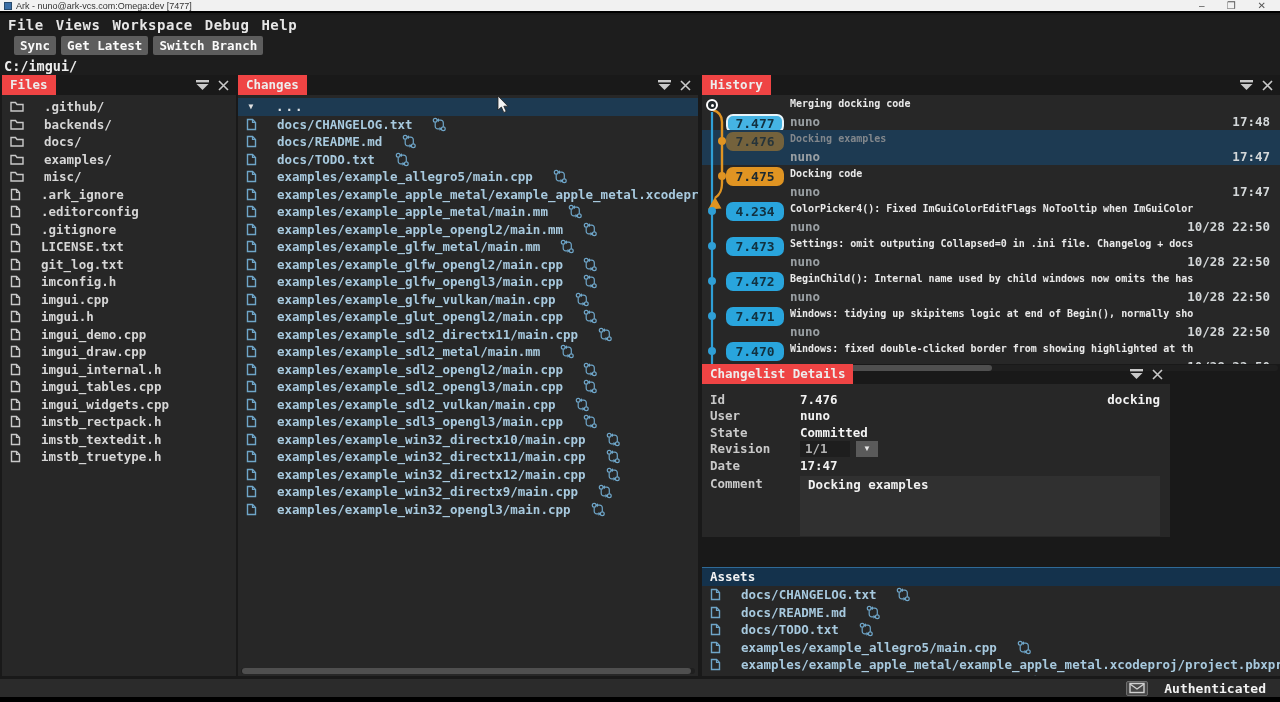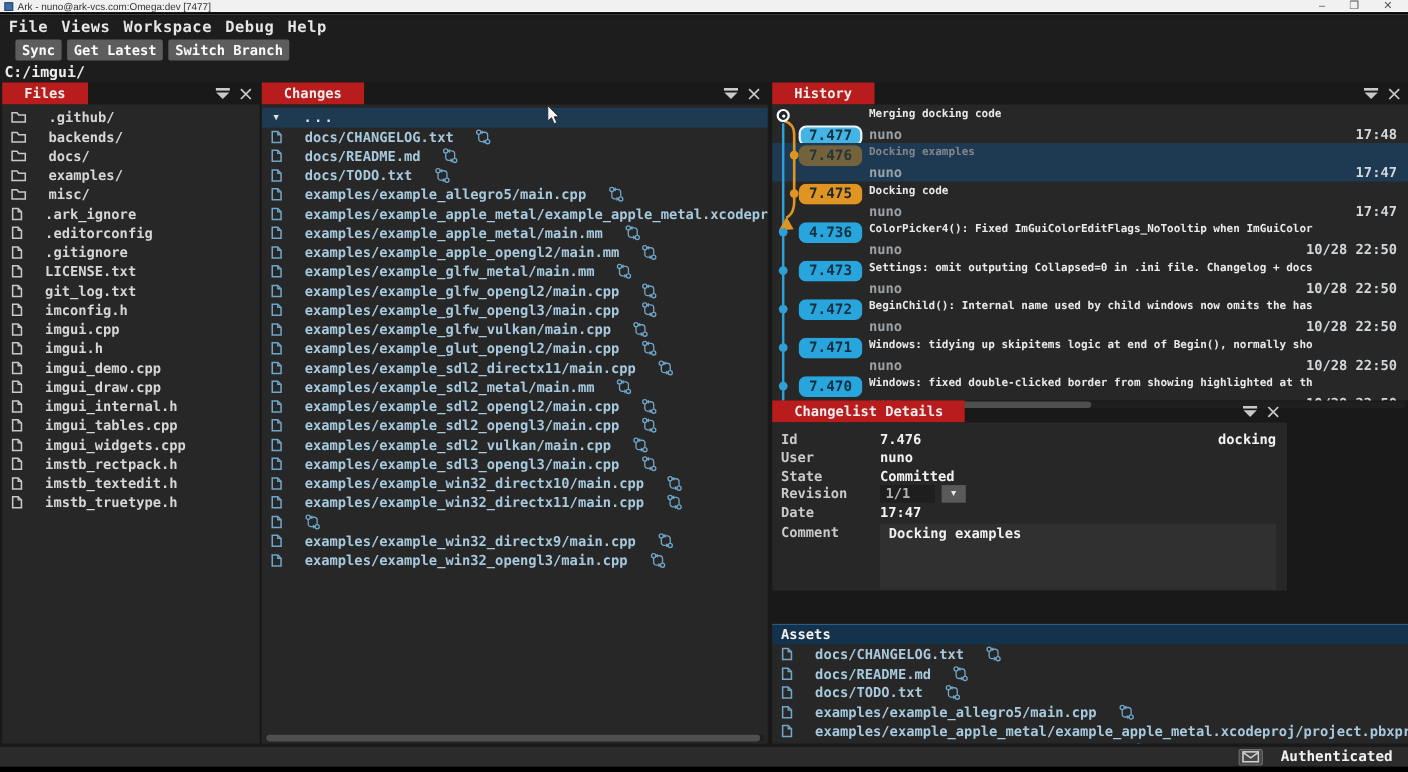--- a/index.html
+++ b/index.html
@@ -19,21 +19,21 @@
   .menubar { display:flex; gap:12px; padding:2px 0 0 8px; height:19px; }
   .menubar .menu-item { color:#e6e6e6; font-size:14px; letter-spacing:.5px; cursor:default; }
   .toolbar { display:flex; gap:5px; padding:2px 0 0 4px; height:21px;margin-left:10px; }
   .toolbar .tool-btn { background:#5d5d5d; color:#fafafa; font-size:12.5px; padding:1px 6px 2px;
                        border-radius:2px; border:0; font-family:inherit; font-weight:700; }
   .pathrow { color:#ececec; font-size:13.5px; padding:3px 0 0 4px; }
 
   
   .panel { position:absolute; }
   .tabstrip { height:20px; display:flex; align-items:flex-end; }
-  .tab { background:#b91c1c; color:#ededed; font-size:12.5px; padding:2px 20px 3px; cursor:default; }
+  .tab { background:#ef4444; color:#ededed; font-size:12.5px; padding:2px 8px 3px; cursor:default; }
   .strip-icons { margin-left:auto; align-self:center; display:flex; align-items:center; gap:9px; padding-right:7px; }
   .strip-icons svg { display:block; }
   .content { position:absolute; left:0; right:0; top:20px; bottom:0; background:#272727; overflow:hidden; }
 
   
   .row { height:17.5px; display:flex; align-items:center; gap:20px; padding-left:8px;
          white-space:nowrap; overflow:hidden; cursor:default; }
   .row .lbl { font-size:12.5px; }
   .files-list .lbl { color:#d6d6d6; }
   .files-list svg { color:#c9c9c9; flex:none; }
@@ -582,20 +582,21 @@
         <svg width="15" height="15" viewBox="0 0 15 15">
           <use href="#ic-diff"></use>
         </svg>
       </div>
 
       <div class="row">
 
         <svg width="11" height="13" viewBox="0 0 11 13">
           <use href="#ic-doc"></use>
         </svg>
+        <span class="lbl">examples/example_win32_directx12/main.cpp</span>
         <svg width="15" height="15" viewBox="0 0 15 15">
           <use href="#ic-diff"></use>
         </svg>
       </div>
 
       <div class="row">
 
         <svg width="11" height="13" viewBox="0 0 11 13">
           <use href="#ic-doc"></use>
         </svg>
@@ -666,21 +667,21 @@
           <span class="badge b-orange">7.475</span>
           <span class="c-title">Docking code</span>
           <div class="c-line2">
             <span class="c-user">nuno</span>
             <span class="c-time">17:47</span>
           </div>
         </div>
 
         <div class="commit">
           <span class="node nblue"></span>
-          <span class="badge">4.736</span>
+          <span class="badge">4.234</span>
           <span class="c-title">ColorPicker4(): Fixed ImGuiColorEditFlags_NoTooltip when ImGuiColor</span>
           <div class="c-line2">
             <span class="c-user">nuno</span>
             <span class="c-time">10/28 22:50</span>
           </div>
         </div>
 
         <div class="commit">
           <span class="node nblue"></span>
           <span class="badge">7.473</span>

